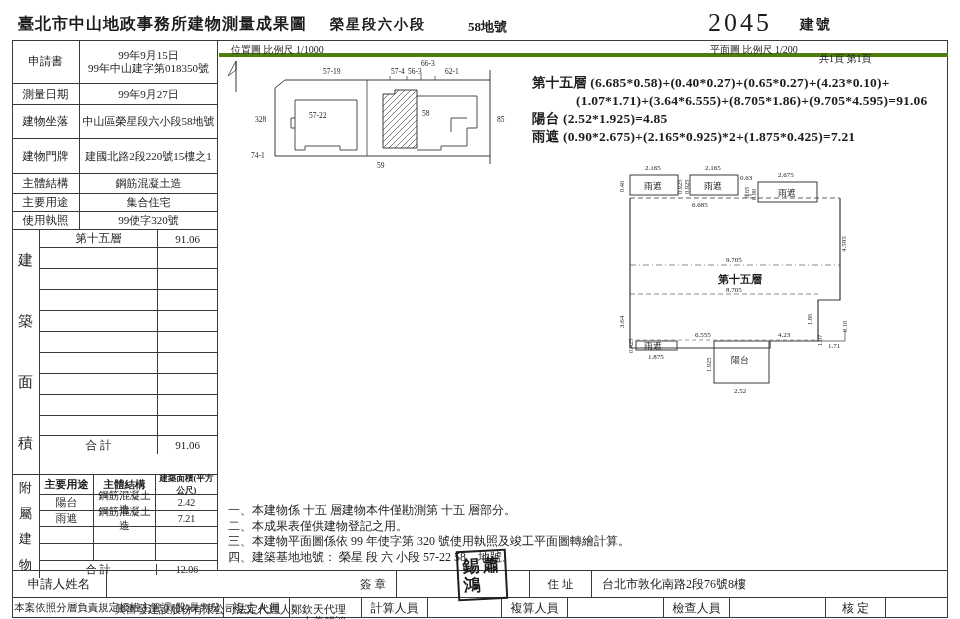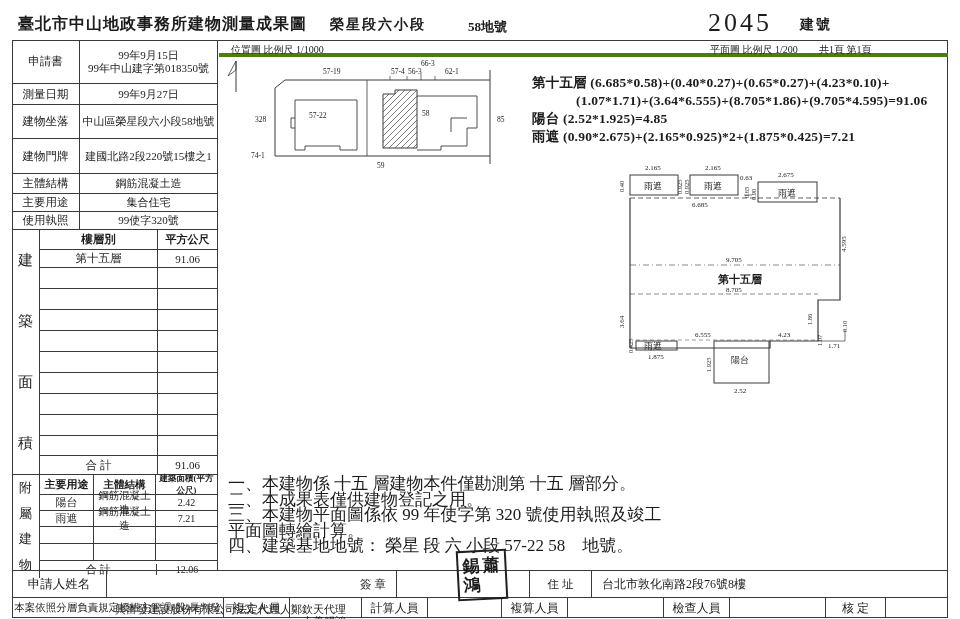--- a/index.html
+++ b/index.html
@@ -38,21 +38,21 @@
   
   .aprow { left:12px; top:570px; width:936px; height:27px; border-top:1px solid #3a3a3a; display:flex; }
   .botrow { left:12px; top:597px; width:936px; height:21px; border-top:1px solid #3a3a3a; display:flex; }
   .cell { border-right:1px solid #3a3a3a; display:flex; align-items:center; justify-content:center; font-size:12px; }
   .cell:last-child { border-right:none; }
   .cell.blank { justify-content:flex-start; }
 
   .formulas { left:532px; top:74px; width:418px; font-size:13.5px; line-height:18px; font-weight:bold; letter-spacing:0.2px; }
   .formulas .indent { padding-left:44px; }
 
-  .notes { left:228px; top:476px; width:440px; font-size:17px; line-height:15.5px; }
+  .notes { left:228px; top:503px; width:440px; font-size:12px; line-height:15.5px; }
 
   .stamp { left:457px; top:550px; width:50px; height:50px; border:2.5px solid #1f1f1f; transform:rotate(-3deg); z-index:5; background:rgba(255,255,255,0.0); font-weight:bold; font-size:17px; }
   .stamp span { position:absolute; }
 
   svg text { fill:#1c1c1c; font-family:"Liberation Serif","DejaVu Serif",serif; }
   .dim { font-size:7px; }
   .dimv { font-size:6.5px; }
   .plan-lab { font-size:9px; }
   .plan-big { font-size:11px; font-weight:bold; }
   .map-lab { font-size:7.5px; }
@@ -64,21 +64,21 @@
 <div class="abs sec-title" style="left:330px; top:16px;">榮星段六小段</div>
 <div class="abs lot-no" style="left:468px; top:18px;">58地號</div>
 <div class="abs bldg-no" style="left:708px; top:8px;">2045</div>
 <div class="abs bldg-lbl" style="left:800px; top:16px;">建號</div>
 
 <div class="abs outer"></div>
 
 <div class="abs rhdr">
   <span style="left:12px;">位置圖 比例尺  1/1000</span>
   <span style="left:478px;margin-left:13px;">平面圖 比例尺  1/200</span>
-  <span style="left:600px;">共1頁 第1頁</span>
+  <span style="left:600px;margin-top:9px;">共1頁 第1頁</span>
 </div>
 
 <div class="abs ltable">
   <div class="irow" style="height:44px;">
     <div class="lab">申請書</div>
     <div class="val">
       <span style="display:block;">99年9月15日</span>
       <span style="display:block;">99年中山建字第018350號</span>
     </div>
   </div>
@@ -108,24 +108,20 @@
   </div>
 
   <div class="sect" style="height:245px;">
     <div class="sidecol">
       <span>建</span>
       <span>築</span>
       <span>面</span>
       <span>積</span>
     </div>
     <div class="maincol">
-      <div class="frow" style="height:20px;">
-        <div class="fcol1" style="font-weight:bold;">樓層別</div>
-        <div class="fcol2" style="font-weight:bold;">平方公尺</div>
-      </div>
       <div class="frow" style="height:18px;">
         <div class="fcol1">第十五層</div>
         <div class="fcol2">91.06</div>
       </div>
       <div class="frow" style="height:21px;">
           <div class="fcol1"></div>
           <div class="fcol2"></div>
         </div>
       <div class="frow" style="height:21px;">
           <div class="fcol1"></div>

